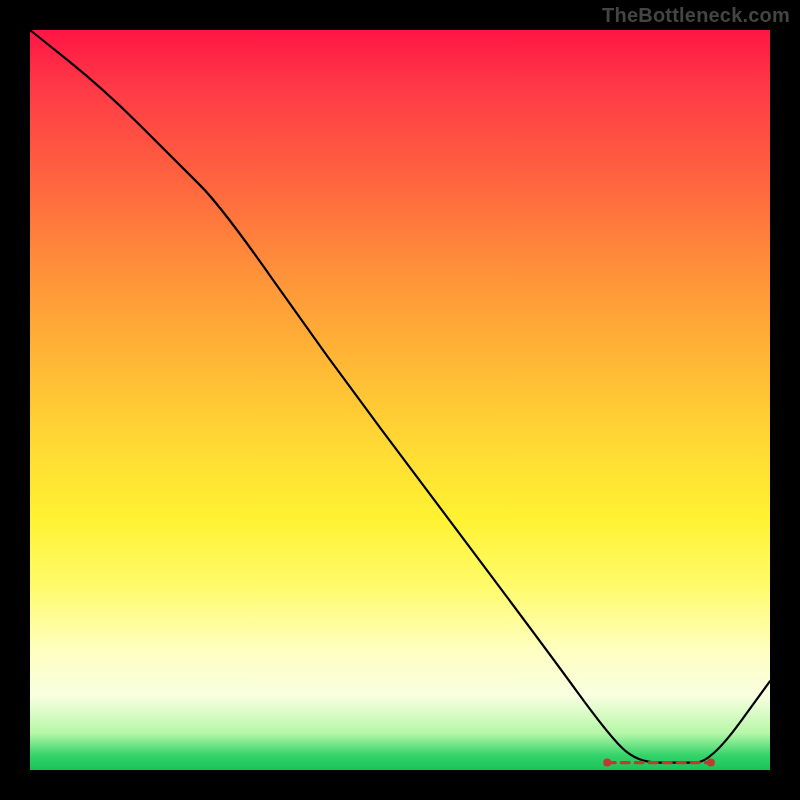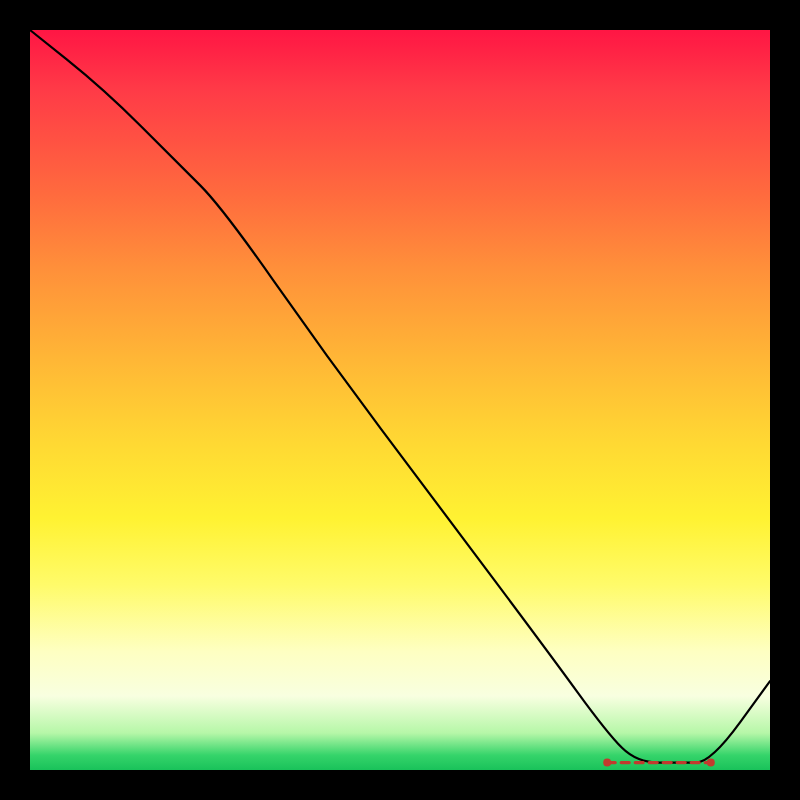--- a/index.html
+++ b/index.html
@@ -74,20 +74,21 @@
   }
   .flat-dot {
     fill: #c23a2e;
   }
 </style>
 </head>
 <body>
 
 <div class="frame">
 
+  <div class="watermark">TheBottleneck.com</div>
 
   <div class="plot-area">
     <svg viewBox="0 0 740 740">
       <path id="curve-path" class="curve" d="M 0 0 Q 0 0 37 29.599999999999966 Q 74 59.19999999999993 111 96.19999999999999 Q 148 133.20000000000005 170.2 155.40000000000003 Q 192.4 177.60000000000002 244.2 251.6 Q 296 325.59999999999997 351.5 399.6 Q 407.00000000000006 473.6 462.5 547.6 Q 518 621.6 547.6 662.3 Q 577.2 703 592 717.8 Q 606.8 732.6 629 732.6 Q 651.2 732.6 666 732.6 Q 680.8000000000001 732.6 710.4000000000001 691.9000000000001 T 740 651.2"></path>
       <line id="flat-line" class="flat-marker" x1="577.2" y1="732.6" x2="680.8000000000001" y2="732.6"></line>
       <circle id="flat-dot-l" class="flat-dot" r="4" cx="577.2" cy="732.6"></circle>
       <circle id="flat-dot-r" class="flat-dot" r="4" cx="680.8000000000001" cy="732.6"></circle>
     </svg>
   </div>
 

